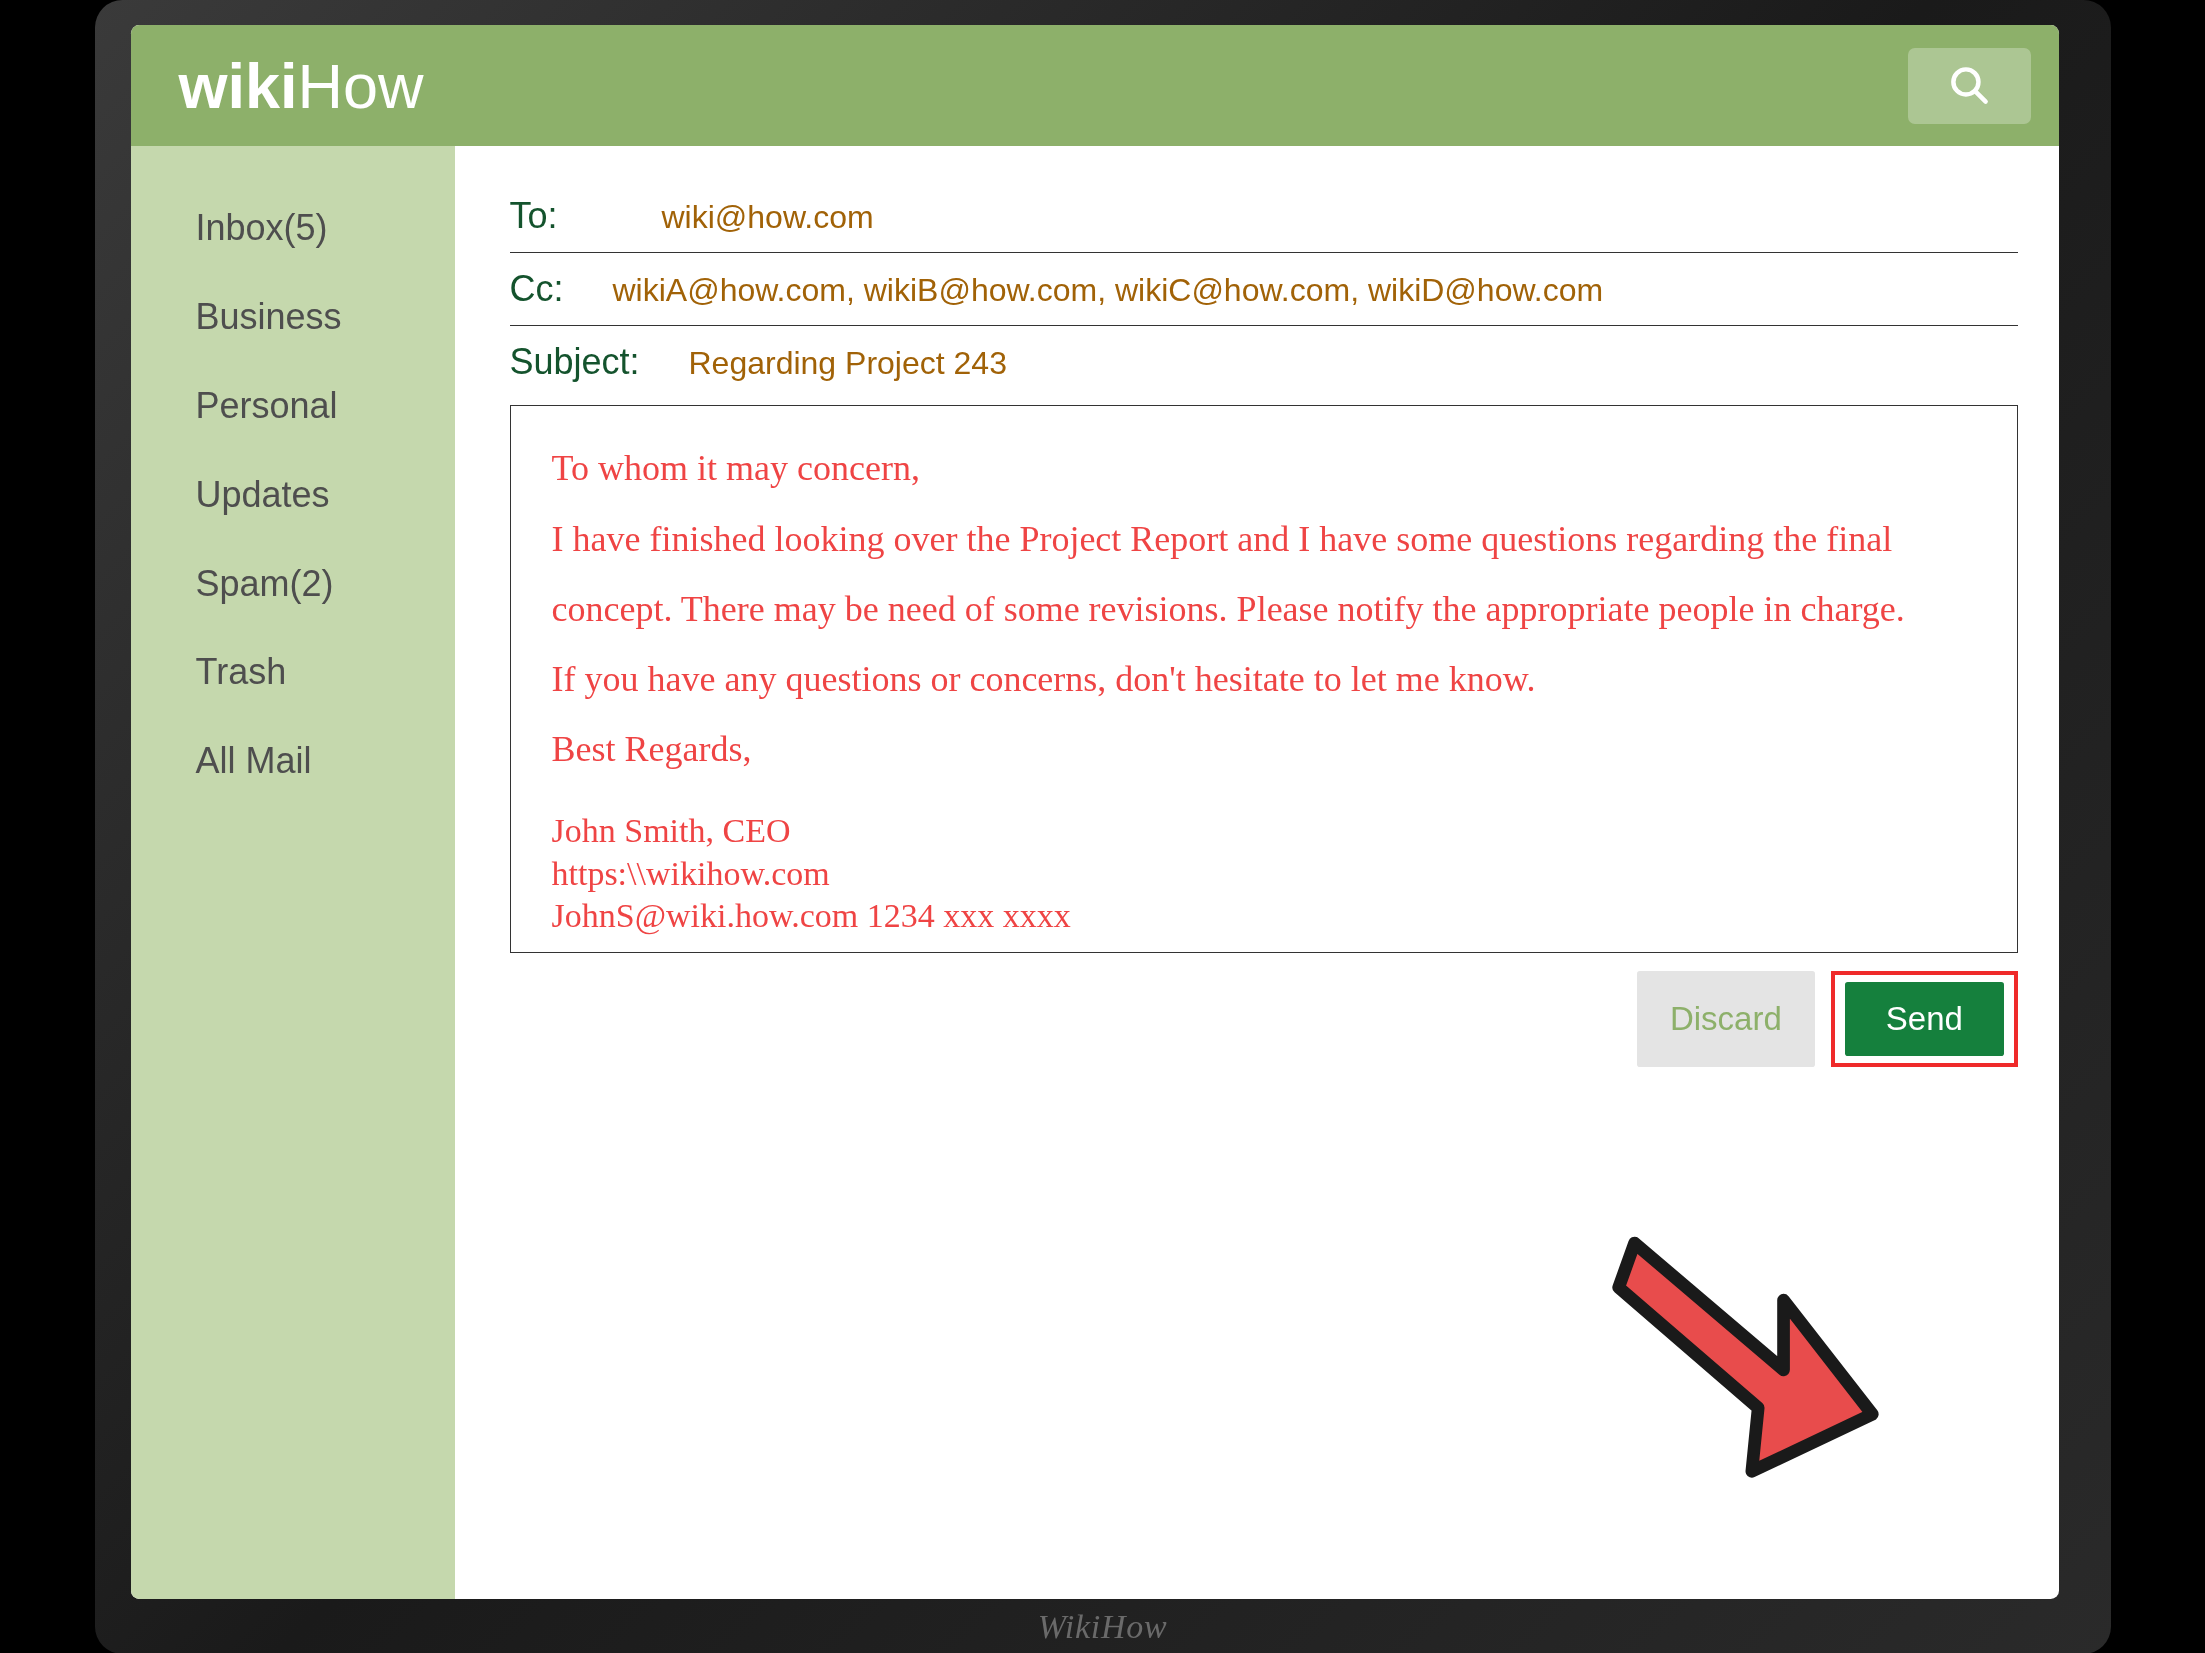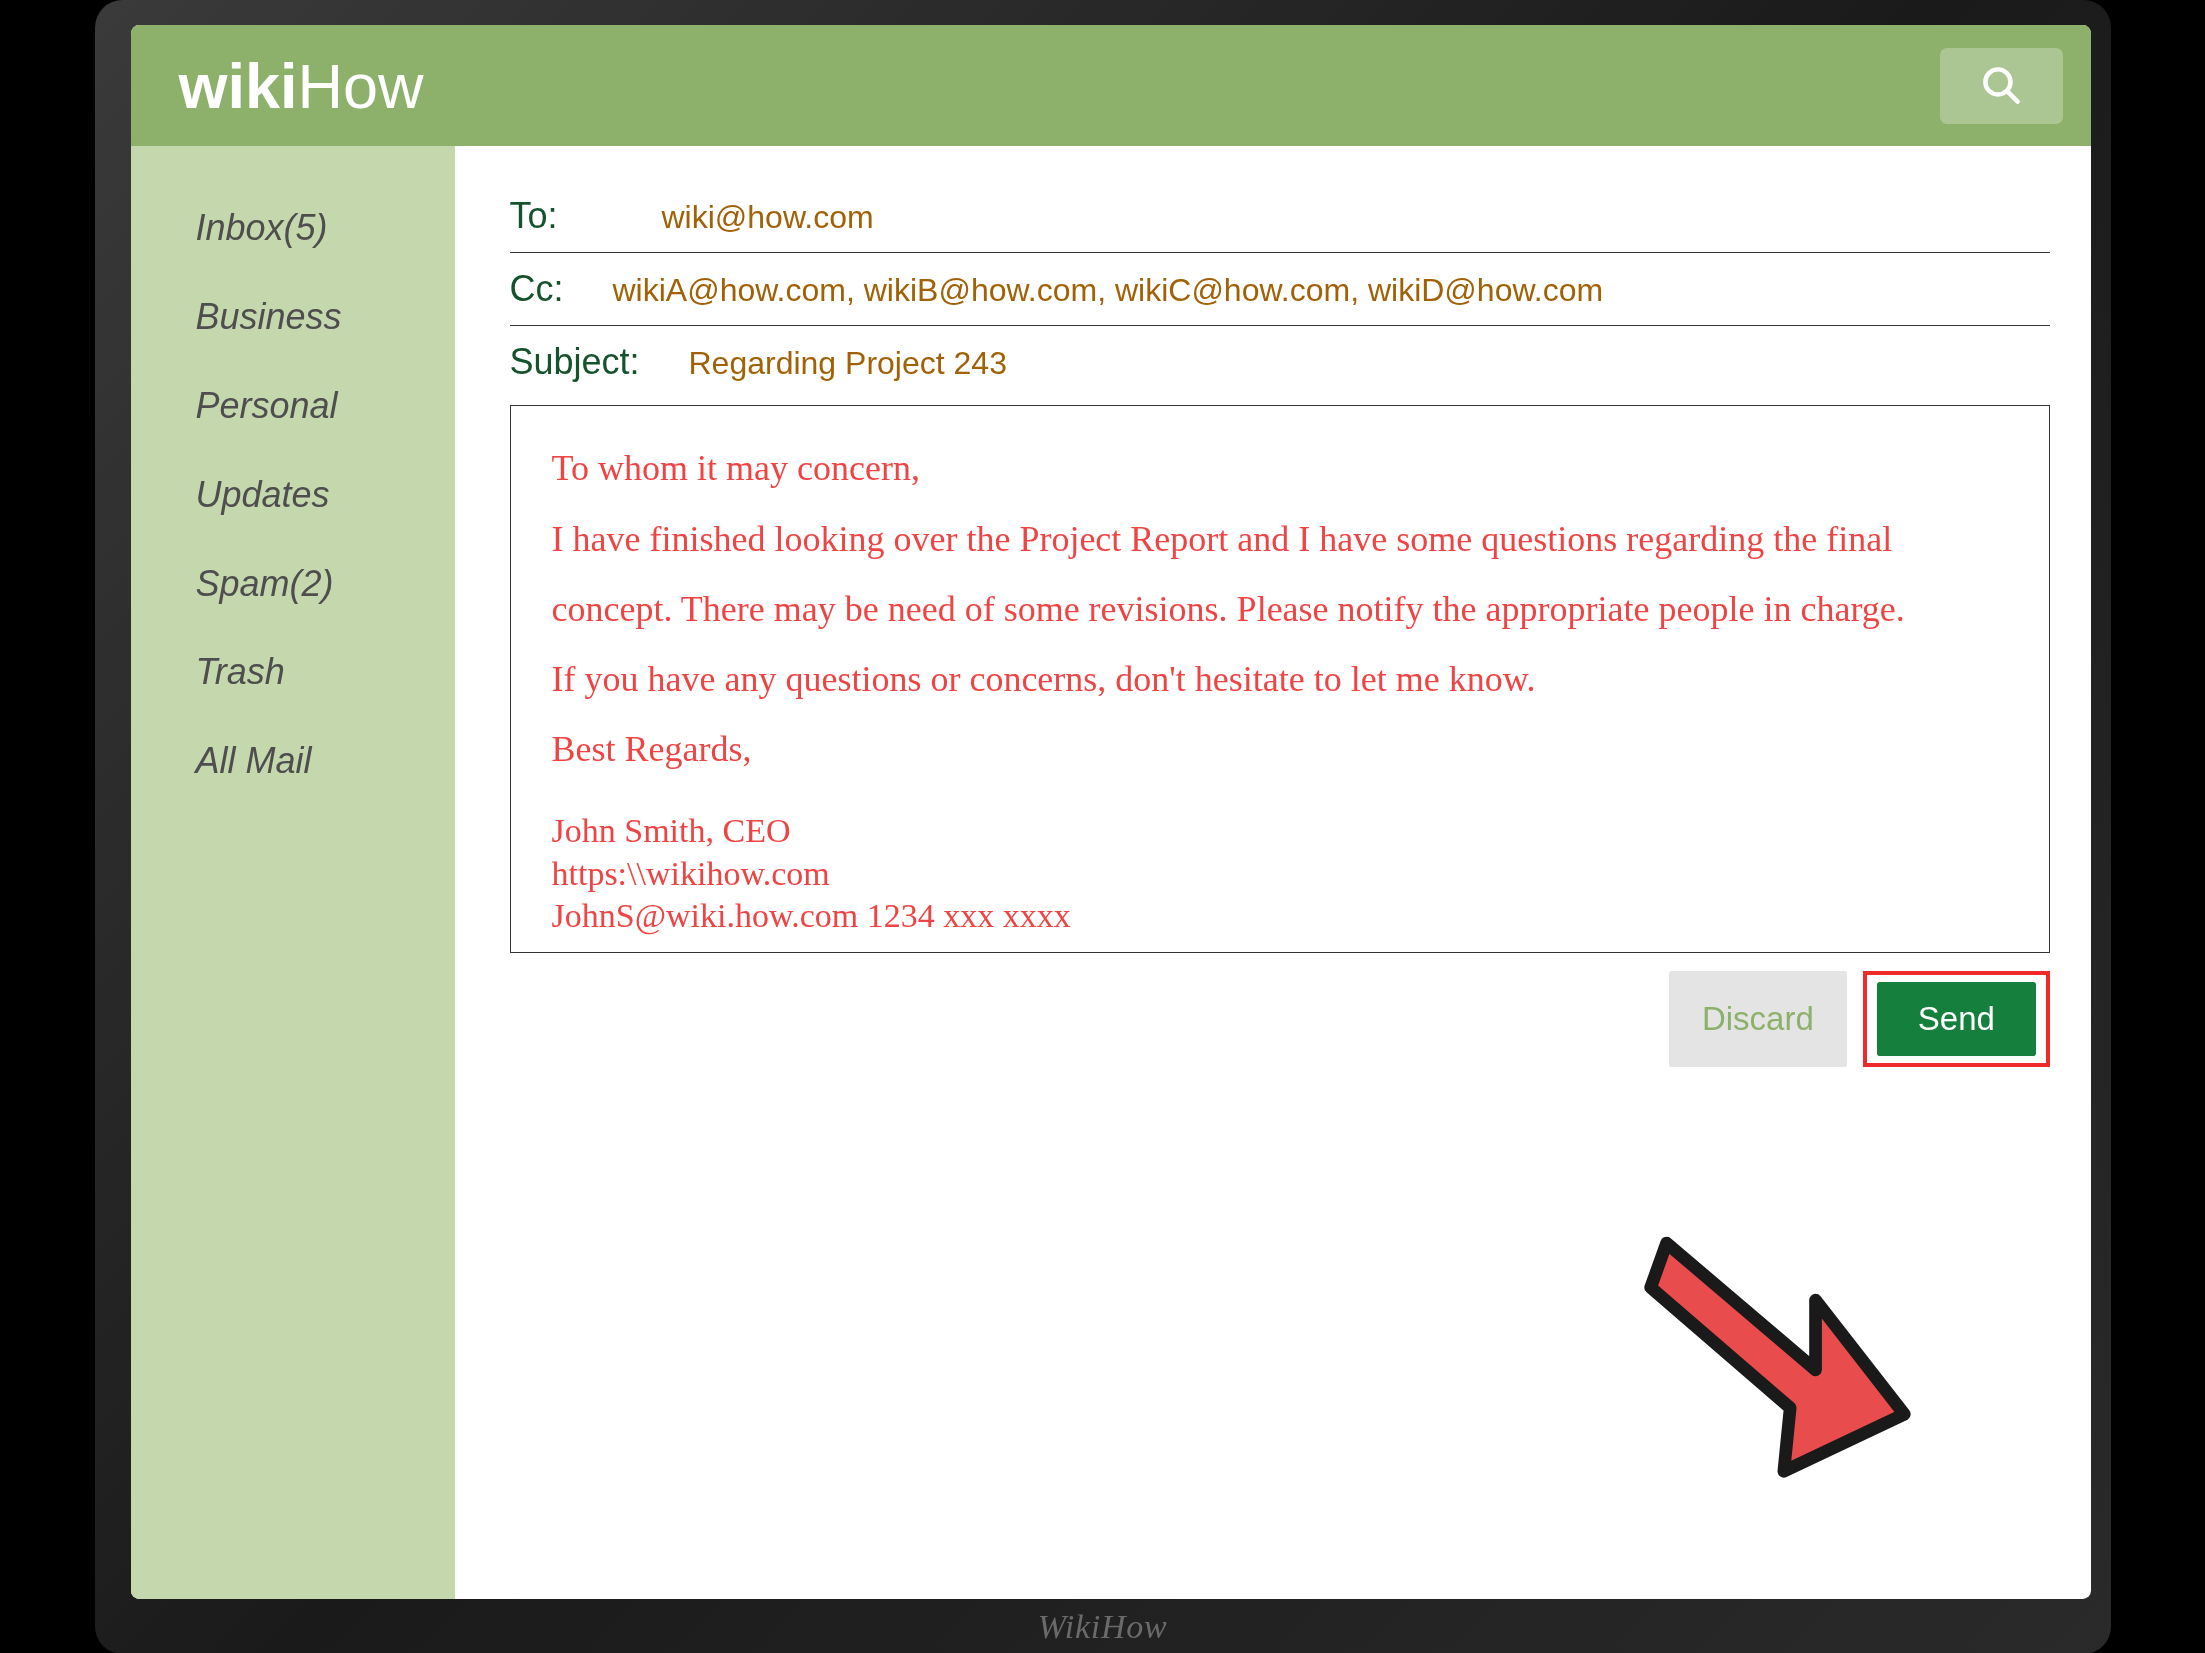--- a/index.html
+++ b/index.html
@@ -9,21 +9,21 @@
   background: #000;
   display: flex;
   align-items: center;
   justify-content: center;
 }
 .tablet-frame {
   width: 2016px;
   height: 1654px;
   background: linear-gradient(135deg, #3a3a3a 0%, #1a1a1a 50%, #2a2a2a 100%);
   border-radius: 27.6px;
-  padding: 25px 20px 55px 36px;
+  padding: 25px 52px 55px 36px;
   position: relative;
 }
 .screen {
   width: 100%;
   height: 100%;
   background: #fff;
   border-radius: 8.3px;
   overflow: hidden;
   display: flex;
   flex-direction: column;
@@ -59,21 +59,20 @@
 .sidebar {
   width: 324px;
   background: #c5d8ad;
   padding: 38px 0 0 65px;
 }
 .sidebar-item {
   color: #4e4e4e;
   font-size: 36px;
   padding: 23.4px 0;
   cursor: pointer;
-  font-style: italic;
 }
 .main {
   flex: 1;
   padding: 34px 41px 27.6px 55px;
   display: flex;
   flex-direction: column;
   position: relative;
 }
 .field-row {
   display: flex;

